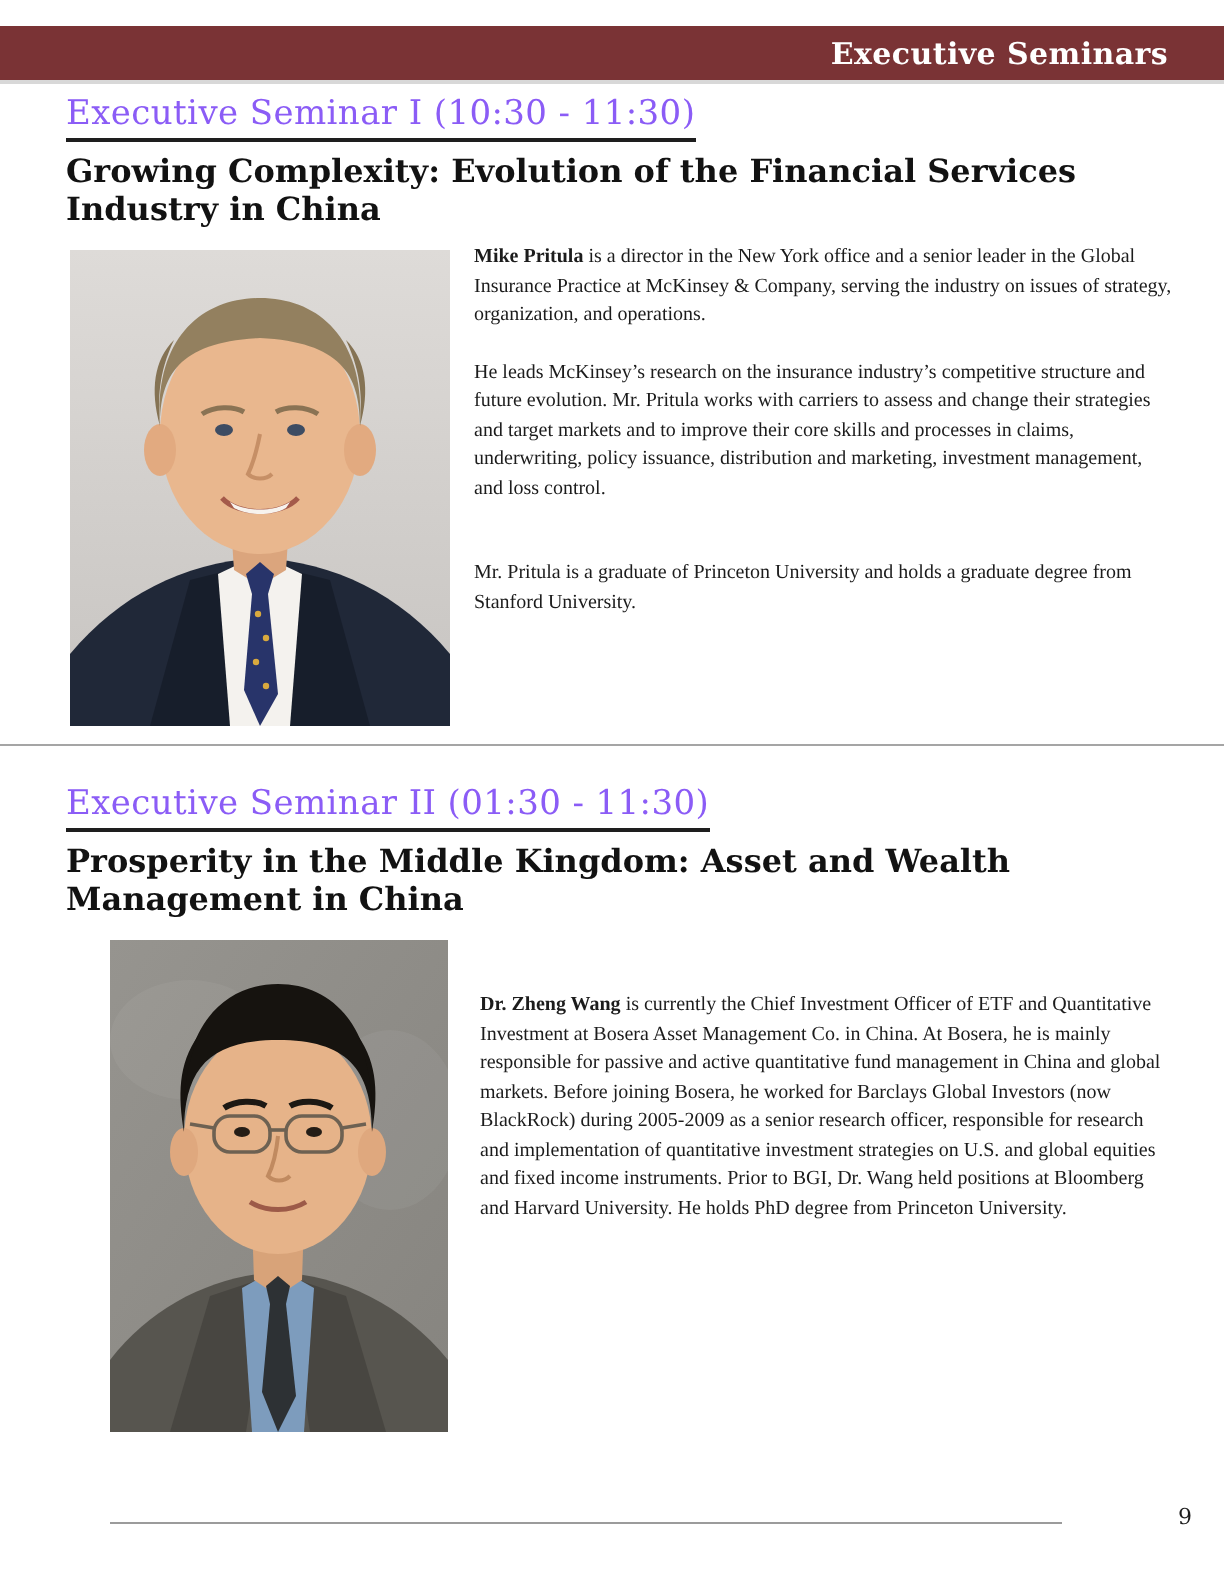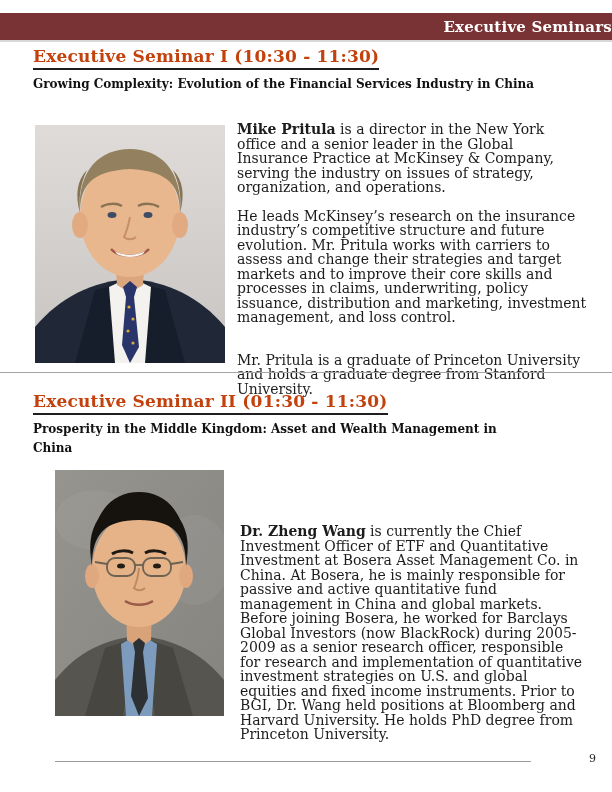--- a/index.html
+++ b/index.html
@@ -9,50 +9,50 @@
     background:#ffffff;
     font-family:"DejaVu Serif","Liberation Serif",serif;
     color:#1a1a1a;
     overflow:hidden;
   }
   .banner{
     position:absolute;left:0;top:13px;width:612px;height:29px;
     background:#7a3335;
     border-bottom:2px solid #d8d8d8;
     display:flex;align-items:center;justify-content:flex-end;
-    box-sizing:border-box;padding-right:0;
+    box-sizing:border-box;padding-right:28px;
   }
   .banner-title{
     color:#ffffff;font-weight:bold;font-size:15px;letter-spacing:0.2px;
   }
   .sec-head{position:absolute;left:33px;}
   .sec-head h2{
-    margin:0;font-size:17px;font-weight:bold;color:#c2410c;
+    margin:0;font-size:17px;font-weight:normal;color:#8b5cf6;
     display:inline-block;line-height:1.15;
     border-bottom:2px solid #1e1e1e;padding-bottom:1px;
     letter-spacing:0.2px;
   }
   .subtitle{
-    margin:5px 0 0 0;font-size:12px;font-weight:bold;color:#121212;
+    margin:5px 0 0 0;font-size:16px;font-weight:bold;color:#121212;
     line-height:19px;
   }
   .sec1-head{top:47px;}
   .sec1-head .subtitle{max-width:575px;}
   .sec2-head{top:392px;}
   .sec2-head .subtitle{max-width:505px;}
   .photo{position:absolute;display:block;}
   .photo1{left:35px;top:125px;width:190px;height:238px;}
   .photo2{left:55px;top:470px;width:169px;height:246px;}
   .bio{
-    position:absolute;font-size:14px;line-height:14.5px;color:#1c1c1c;
+    position:absolute;font-size:10px;line-height:14.5px;color:#1c1c1c;font-family:Liberation Serif, serif;
   }
   .bio p{margin:0 0 14px 0;}
   .bio p:last-child{margin-bottom:0;margin-top:28px;}
   .bio1{left:237px;top:122px;width:350px;}
-  .bio2{left:240px;top:496px;width:344px;}
+  .bio2{left:240px;top:468px;width:344px;}
   .divider{
     position:absolute;left:0;top:372px;width:612px;height:1px;background:#a5a5a5;
   }
   .footer-rule{
     position:absolute;left:55px;top:761px;width:476px;height:1px;background:#9b9b9b;
   }
   .footer-text{
     position:absolute;left:55px;top:765px;width:476px;text-align:center;
     font-size:10px;color:#262626;letter-spacing:0.2px;
   }

